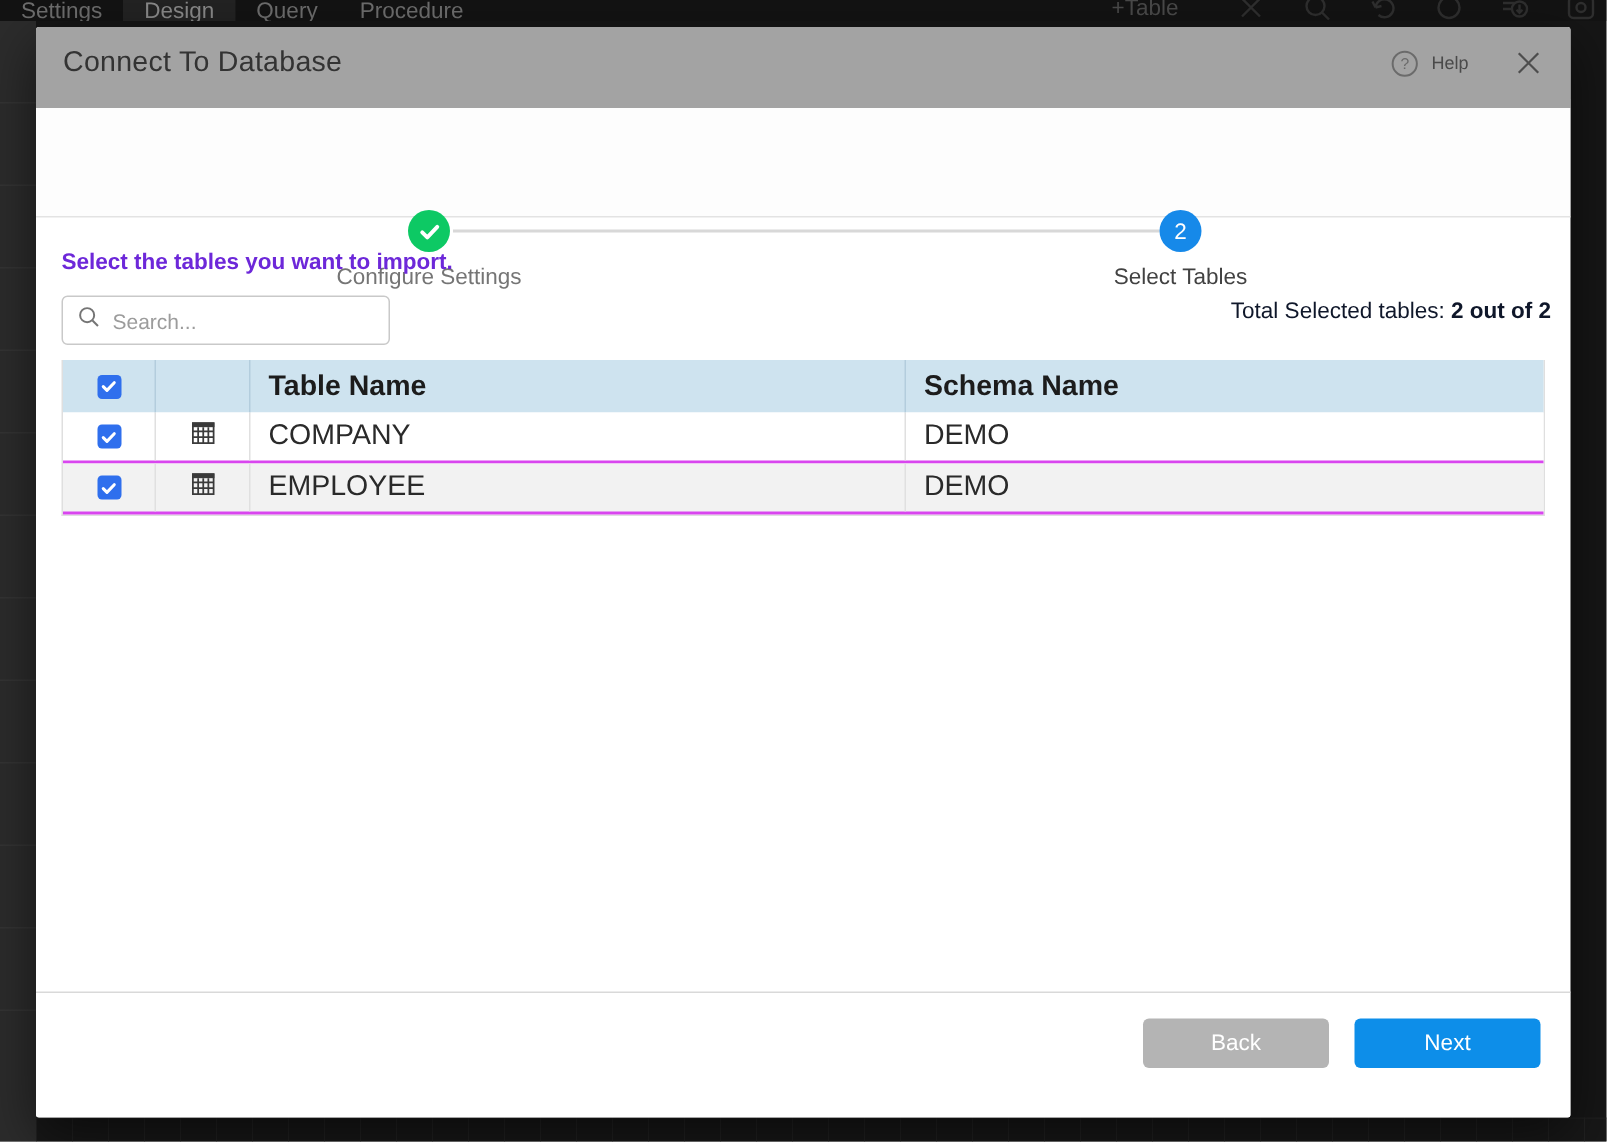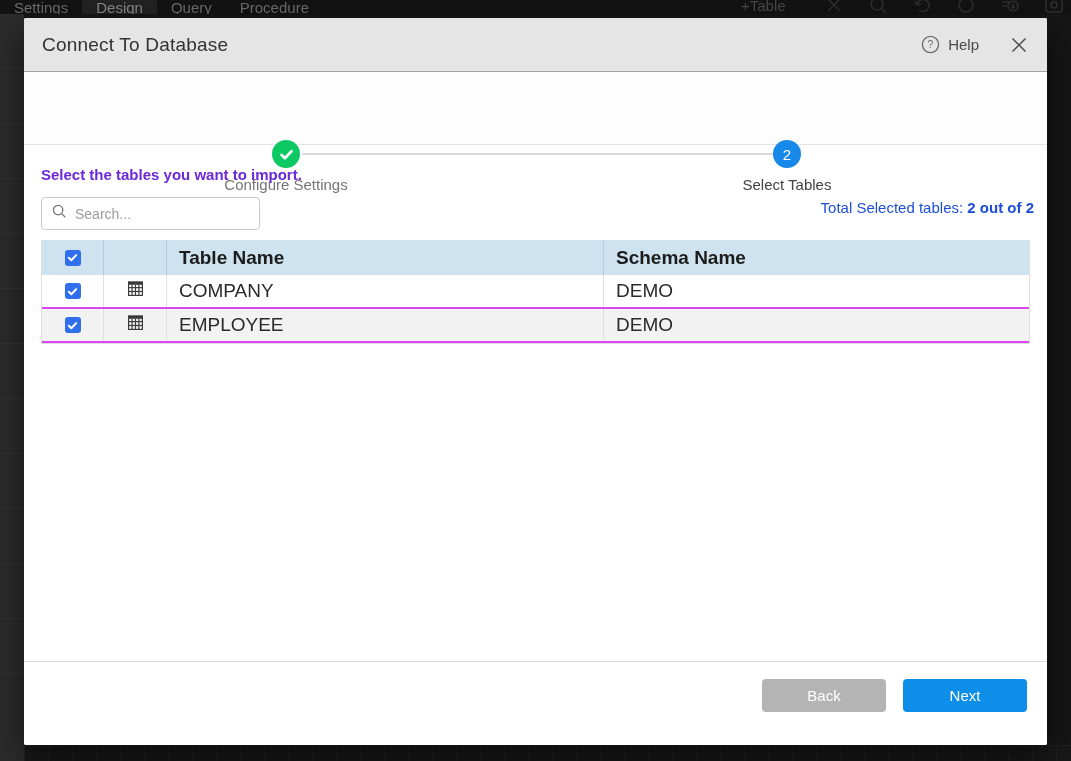--- a/index.html
+++ b/index.html
@@ -18,48 +18,48 @@
   .sidebar .sep { height:55px; border-bottom:1px solid #343434; }
   .floor { position:absolute; left:24px; top:745px; width:1047px; height:16px;
     background-color:#181818;
     background-image:linear-gradient(#212121 1px, transparent 1px), linear-gradient(90deg, #212121 1px, transparent 1px);
     background-size:24px 24px; }
 
   
   .modal { position:absolute; left:24px; top:18px; width:1023px; height:727px; background:#ffffff;
     border-radius:2px; box-shadow:0 12px 36px rgba(0,0,0,0.55); overflow:hidden; }
 
-  .modal-header { position:absolute; left:0; top:0; width:100%; height:54px; background:#e5e5e5;
-    display:flex; align-items:center; padding:0 18px; border-bottom:1px solid #a3a3a3; }
+  .modal-header { position:absolute; left:0; top:0; width:100%; height:54px; background:#a3a3a3;
+    display:flex; align-items:center; padding:0 18px; border-bottom:6px solid #a3a3a3; }
   .modal-title { font-size:19px; color:#333333; letter-spacing:.2px; }
   .header-right { margin-left:auto; display:flex; align-items:center; }
   .help-btn { display:flex; align-items:center; gap:8px; cursor:pointer; }
   .help-icon { width:19px; height:19px; }
-  .help-label { font-size:15px; color:#4a4a4a; }
+  .help-label { font-size:12px; color:#4a4a4a; }
   .close-btn { margin-left:30px; width:20px; height:20px; cursor:pointer; }
 
   
   .stepper { position:absolute; left:0; top:54px; width:100%; height:73px; background:#fdfdfd; border-bottom:1px solid #e3e3e3; }
   .step-line { position:absolute; left:278px; top:81px; width:471px; height:2px; background:#d8d8d8; }
   .step-circle { position:absolute; top:68px; width:28px; height:28px; border-radius:50%;
     display:flex; align-items:center; justify-content:center; }
   .step1-circle { left:248px; }
   .step2-circle { left:749px; color:#ffffff; font-size:15px; }
   .step-label { position:absolute; top:104px; width:200px; text-align:center; font-size:15px; }
   .step1-label { left:162px; color:#757575; }
   .step2-label { left:663px; color:#424242; }
 
   
   .intro { position:absolute; left:17px; top:148px; font-size:15px; color:#6d28d9;font-weight:bold; }
   .search-box { position:absolute; left:17px; top:179px; width:219px; height:33px; border:1px solid #c9c9c9;
     border-radius:4px; background:#fff; display:flex; align-items:center; padding:0 10px; gap:8px; }
   .search-box svg { flex:0 0 auto; }
   .search-input { border:none; outline:none; flex:1; font-size:14px; color:#333; font-family:"Liberation Sans", sans-serif; }
   .search-input::placeholder { color:#9c9c9c; }
-  .total { position:absolute; right:13px; top:181px; font-size:15px; color:#1d4ed8; }
+  .total { position:absolute; right:13px; top:181px; font-size:15px; color:#0f172a; }
   .total b { font-weight:700; }
 
   
   .tbl { position:absolute; left:17px; top:222px; width:989px; border:1px solid #dfdfdf; border-top:none; }
   .trow { display:flex; height:34px; align-items:stretch; background:#fff; border-bottom:2px solid #d946ef; }
   .trow.head { height:35px; background:#cee3ef; border-bottom:none; }
   .trow.alt { background:#f2f2f2; }
   .tc { display:flex; align-items:center; font-size:19px; color:#2a2a2a; padding:0 12px; }
   .tc-check { width:62px; justify-content:center; border-right:1px solid #e0e0e0; }
   .tc-icon { width:63px; justify-content:center; border-right:1px solid #e0e0e0; }

